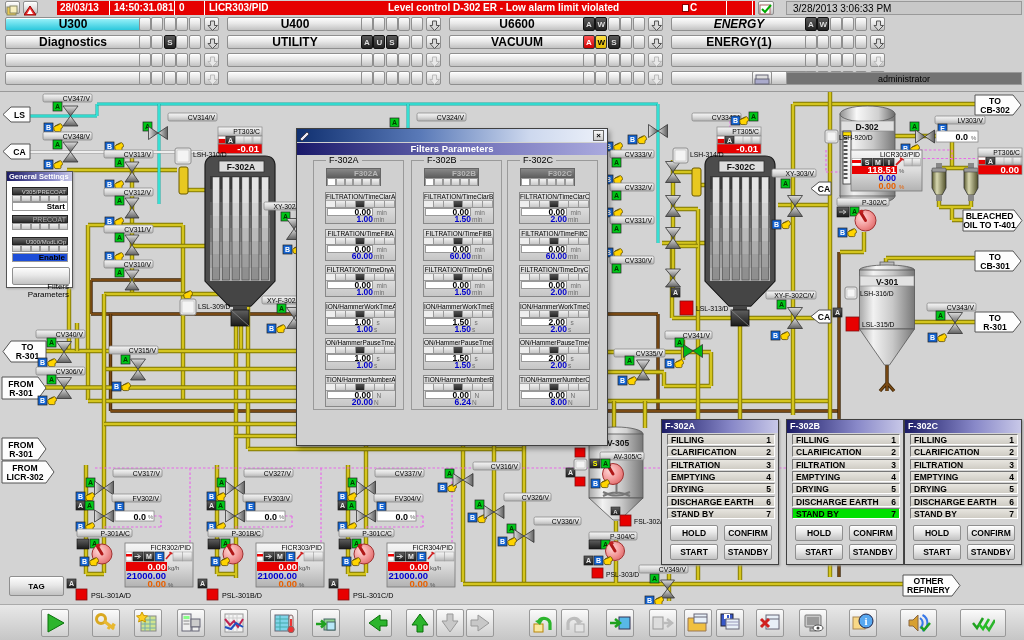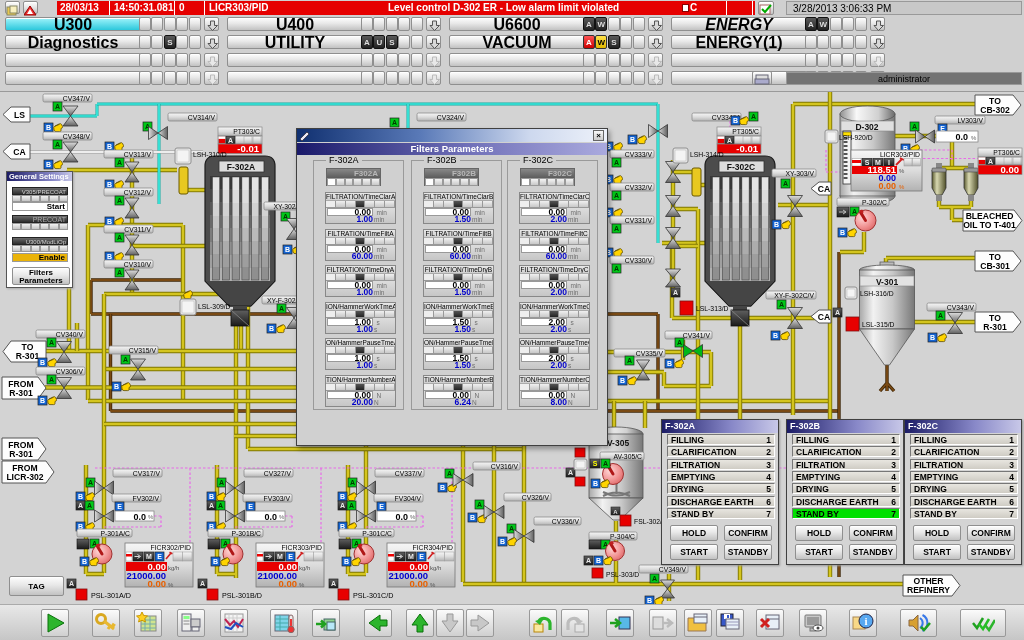--- a/index.html
+++ b/index.html
@@ -2,21 +2,21 @@
 <html><head><meta charset="utf-8">
 <style>
 *{margin:0;padding:0;box-sizing:border-box;}
 body{width:1024px;height:640px;overflow:hidden;font-family:"Liberation Sans",sans-serif;background:#d2d2d2;}
 #root{position:absolute;top:0;left:0;width:1024px;height:640px;background:#d3d3d3;}
 .abs{position:absolute;}
 #hdr{position:absolute;top:0;left:0;width:1024px;height:92px;background:#d0d0d0;border-bottom:1px solid #9a9a9a;}
 .redbar{position:absolute;left:57px;top:1px;width:698px;height:14px;background:#e60000;color:#fff;font-weight:bold;font-size:10px;line-height:14px;}
 .redcell{position:absolute;top:0;height:14px;border-right:1px solid #fff;padding-left:3px;white-space:nowrap;overflow:hidden;}
 .btn{background:linear-gradient(#fdfdfd,#e8e8e8 45%,#c2c2c2);border:1px solid #8f8f8f;border-radius:2px;box-shadow:inset 0 1px 0 #fff;}
-.navbig{position:absolute;height:14px;width:136px;font-size:16px;font-weight:bold;text-align:center;line-height:13px;color:#000;}
+.navbig{position:absolute;height:14px;width:136px;font-size:12px;font-weight:bold;text-align:center;line-height:13px;color:#000;}
 .navcell{position:absolute;height:14px;width:12px;}
 .navarr{position:absolute;height:14px;width:15px;}
 .dk{background:linear-gradient(#5a5a5a,#222);color:#ddd;font-size:8px;font-weight:bold;text-align:center;line-height:13px;border:1px solid #111;border-radius:2px;}
 .spanel{position:absolute;width:118px;height:146px;background:#d4d4d4;border:1px solid #404040;box-shadow:1px 1px 2px #999;}
 .stitle{height:13px;background:linear-gradient(90deg,#1c1c66,#8888c8 60%,#c8c8e8);color:#fff;font-size:9px;font-weight:bold;padding-left:3px;line-height:13px;}
 .srow{position:absolute;left:5px;width:108px;height:11px;background:linear-gradient(#e8e6e0,#cfccc4);border:1px solid #777;border-right-color:#fff;border-bottom-color:#fff;font-size:8.5px;font-weight:bold;line-height:10px;padding:0 3px;color:#000;}
 .srow b{float:right;}
 .sbtn{position:absolute;width:48px;height:16px;font-size:8.5px;font-weight:bold;text-align:center;line-height:15px;color:#000;}
 #dlg{position:absolute;left:296px;top:128px;width:312px;height:318px;background:#d0d0d0;border:1px solid #404040;box-shadow:2px 3px 5px rgba(0,0,0,.35);}
 #dlgtitle{height:13px;background:linear-gradient(90deg,#103070,#5a7ab8 40%,#cdd8ee 75%,#eef2fa);position:relative;}
@@ -1234,22 +1234,22 @@
       </div>
     <div class="drow" style="top:65px">U300/ModLiOp</div>
     <div class="cells" style="top:73px">
         <i></i>
         <i></i>
         <i></i>
         <i></i>
         <i></i>
         <i></i>
       </div>
-    <div class="wrow" style="top:81px;background:#eab308">Enable</div>
-    <div class="btn abs" style="left:5px;top:95px;width:58px;height:18px;font-size:8px;font-weight:bold;text-align:center;line-height:8px;padding-top:1px">Filters<br>Parameters</div>
+    <div class="wrow" style="top:81px;background:#1d4ed8">Enable</div>
+    <div class="btn abs" style="left:5px;top:95px;width:58px;height:18px;font-size:8px;font-weight:normal;text-align:right;line-height:8px;padding-top:15px">Filters<br>Parameters</div>
   </div>
   <div class="btn" id="tagbtn">TAG</div>
 
   <div id="dlg">
     <div id="dlgtitle">
         <svg width="12" height="11" style="position:absolute;left:2px;top:1px">
           <path d="M1,9 L8,2 l2,2 -7,7 z" fill="#e8e8f4" stroke="#445"></path>
         </svg>
         <div class="xbtn">×</div>
       </div>

